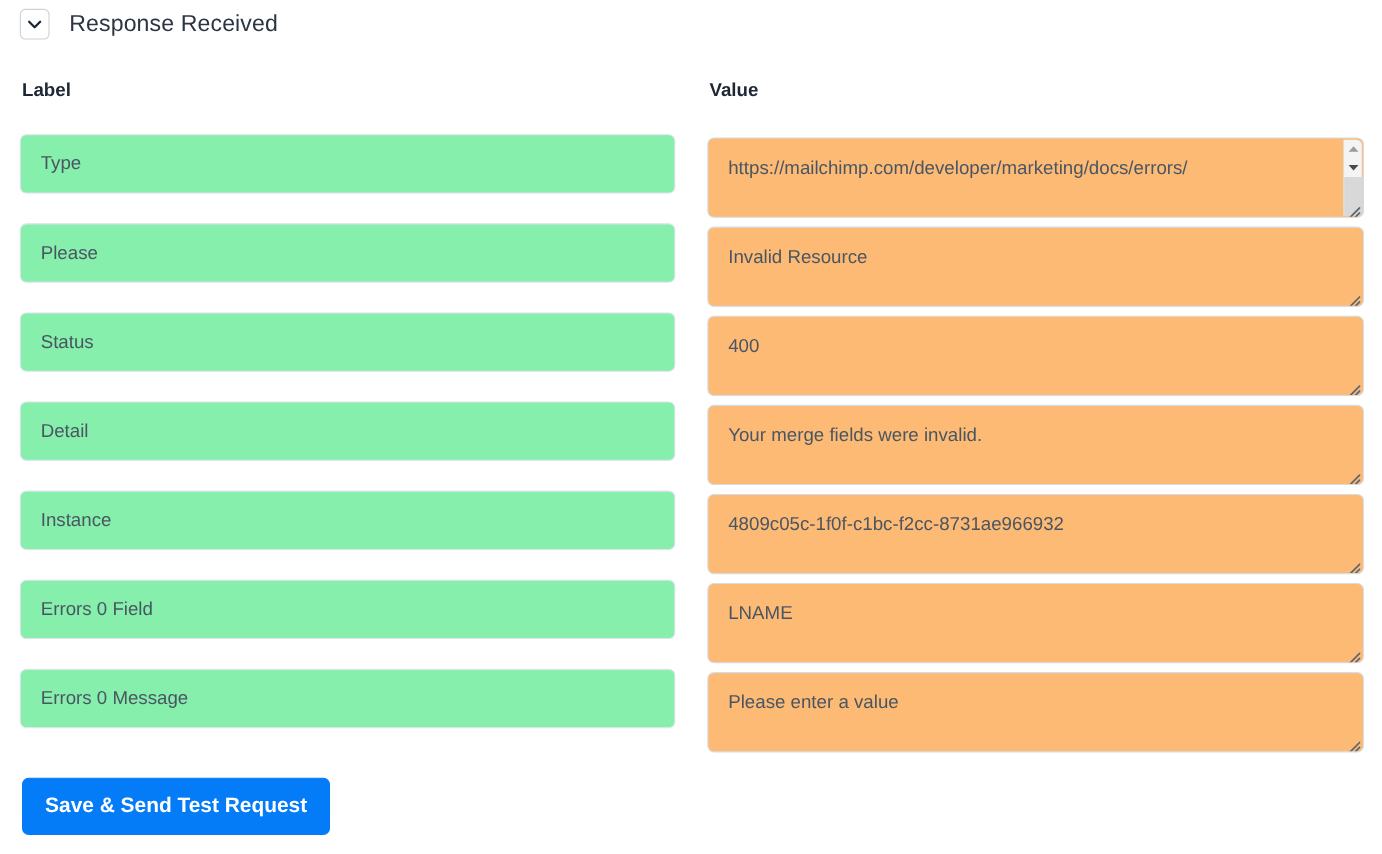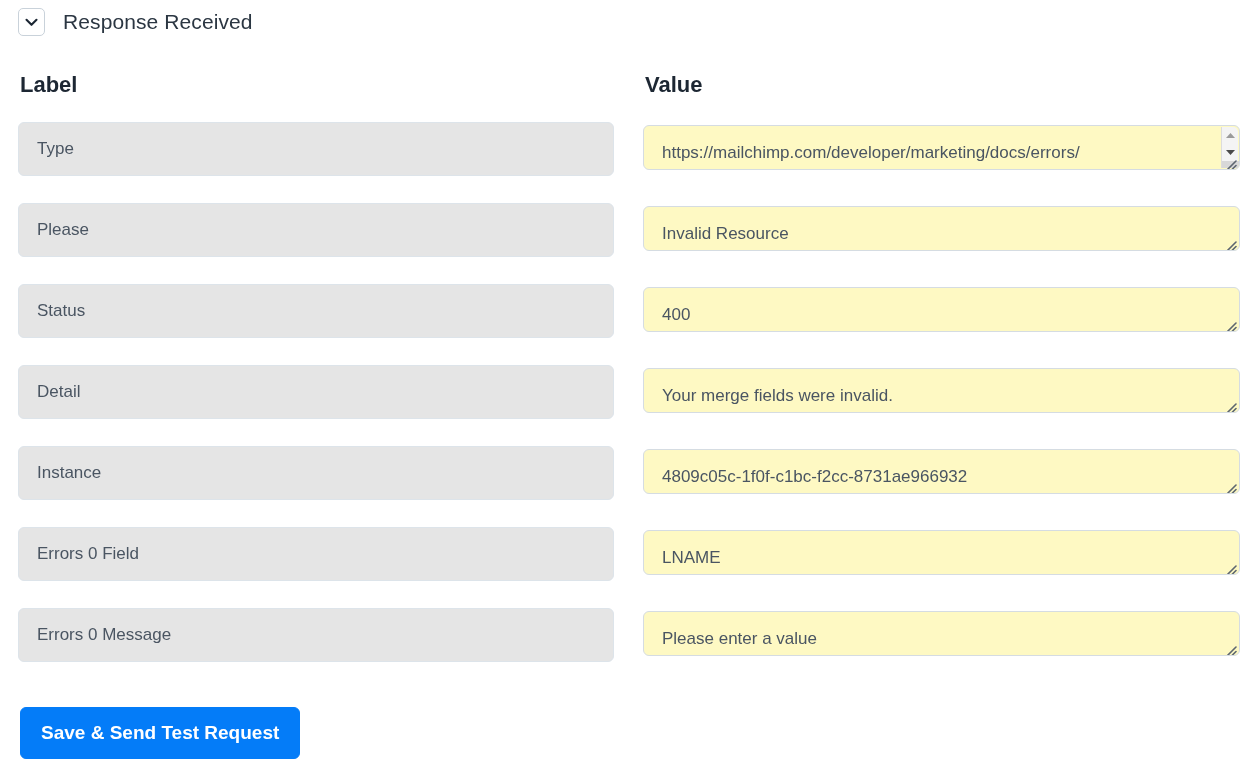--- a/index.html
+++ b/index.html
@@ -45,21 +45,21 @@
   .section-title {
     font-size: 21px;
     color: #2b3642;
     letter-spacing: 0.1px;
     white-space: nowrap;
   }
 
   
   .col-head {
     position: absolute;
-    font-size: 22px;
+    font-size: 17px;
     font-weight: bold;
     color: #1d2733;
     top: 72px;
   }
   .col-head.label-col { left: 20px; }
   .col-head.value-col { left: 645px; }
 
   
   .rows {
     position: absolute;
@@ -71,40 +71,40 @@
     position: relative;
     height: 81px;
   }
 
   .label-field {
     position: absolute;
     left: 18px;
     top: 0;
     width: 596px;
     height: 54px;
-    background: #e5e5e5;
+    background: #86efac;
     border: 1px solid #dde4ea;
     border-radius: 6px;
     font-size: 17px;
     color: #4a5562;
     padding: 0 18px;
     display: flex;
     align-items: center;
     font-family: "Liberation Sans", sans-serif;
     overflow: hidden;
     white-space: nowrap;
   }
 
   .value-field {
     position: absolute;
     left: 643px;
     top: 3px;
     width: 597px;
-    height: 45px;
-    background: #fef9c3;
+    height: 73px;
+    background: #fdba74;
     border: 1px solid #d5dce2;
     border-radius: 6px;
     font-size: 17px;
     color: #4a5562;
     padding: 13px 18px 0 18px;
     font-family: "Liberation Sans", sans-serif;
     overflow: hidden;
     line-height: 27px;
     cursor: text;
   }

